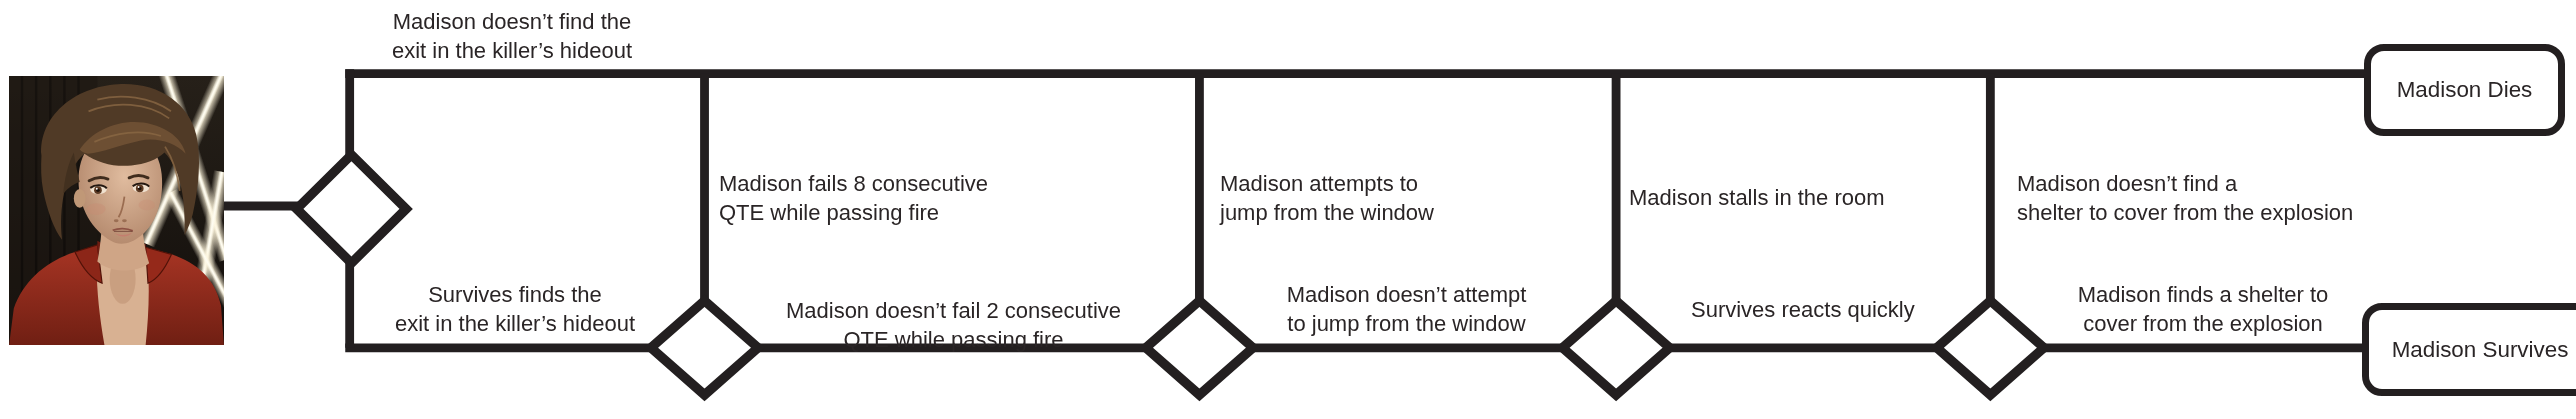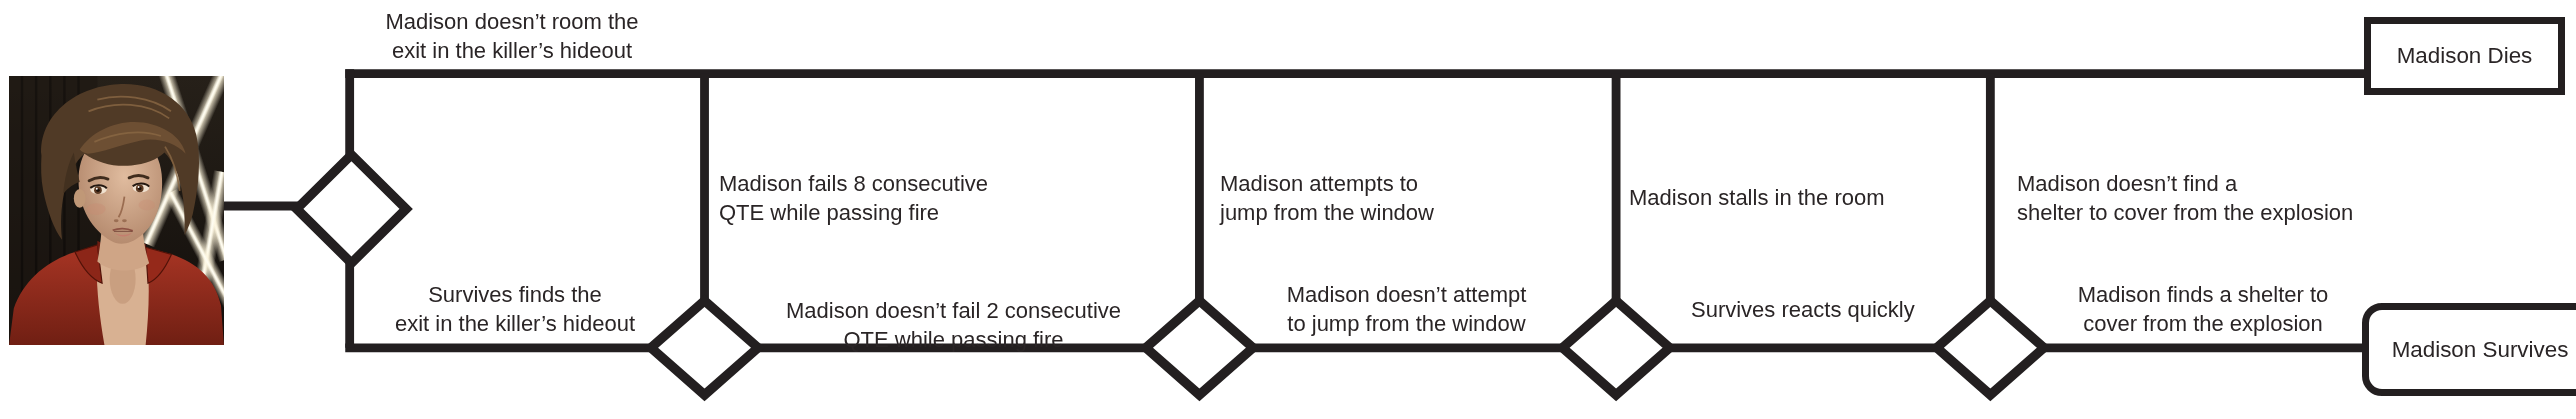--- a/index.html
+++ b/index.html
@@ -177,21 +177,21 @@
         <g stroke="#8a6844" stroke-width="3" fill="none" opacity="0.8">
           <path d="M150 40 C190 30 240 35 275 60"></path>
           <path d="M135 60 C180 42 235 45 272 72"></path>
           <path d="M265 120 C278 140 286 165 290 195"></path>
           <path d="M145 112 C180 96 225 90 258 102"></path>
         </g>
       </g>
     </svg>
   </div>
 
-  <div class="edge-label align-center" style="left:362px;top:7px;width:300px;">Madison doesn’t room the
+  <div class="edge-label align-center" style="left:362px;top:7px;width:300px;">Madison doesn’t find the
 exit in the killer’s hideout</div>
   <div class="edge-label align-center" style="left:365px;top:280px;width:300px;">Survives finds the
 exit in the killer’s hideout</div>
 
   <div class="edge-label align-left" style="left:719px;top:169px;width:330px;">Madison fails 8 consecutive
 QTE while passing fire</div>
   <div class="edge-label align-center" style="left:777px;top:280px;width:353px;margin-top:16px;">Madison doesn’t fail 2 consecutive
 QTE while passing fire</div>
 
   <div class="edge-label align-left" style="left:1220px;top:169px;width:282px;">Madison attempts to
@@ -200,21 +200,21 @@
 to jump from the window</div>
 
   <div class="edge-label align-left" style="left:1629px;top:183px;width:306px;">Madison stalls in the room</div>
   <div class="edge-label align-left" style="left:1691px;top:295px;width:265px;">Survives reacts quickly</div>
 
   <div class="edge-label align-left" style="left:2017px;top:169px;width:377px;">Madison doesn’t find a
 shelter to cover from the explosion</div>
   <div class="edge-label align-center" style="left:2070px;top:280px;width:266px;">Madison finds a shelter to
 cover from the explosion</div>
 
-  <div class="outcome-box" style="left:2364px;top:17px;width:201px;height:78px;">
+  <div class="outcome-box" style="left:2364px;top:44px;width:201px;height:92px;border-radius:20px;">
     <span>Madison Dies</span>
   </div>
   <div class="outcome-box" style="left:2362px;top:303px;width:236px;height:93px;border-radius:20px;">
     <span>Madison Survives</span>
   </div>
 
 </div>
 
 
 </body></html>

